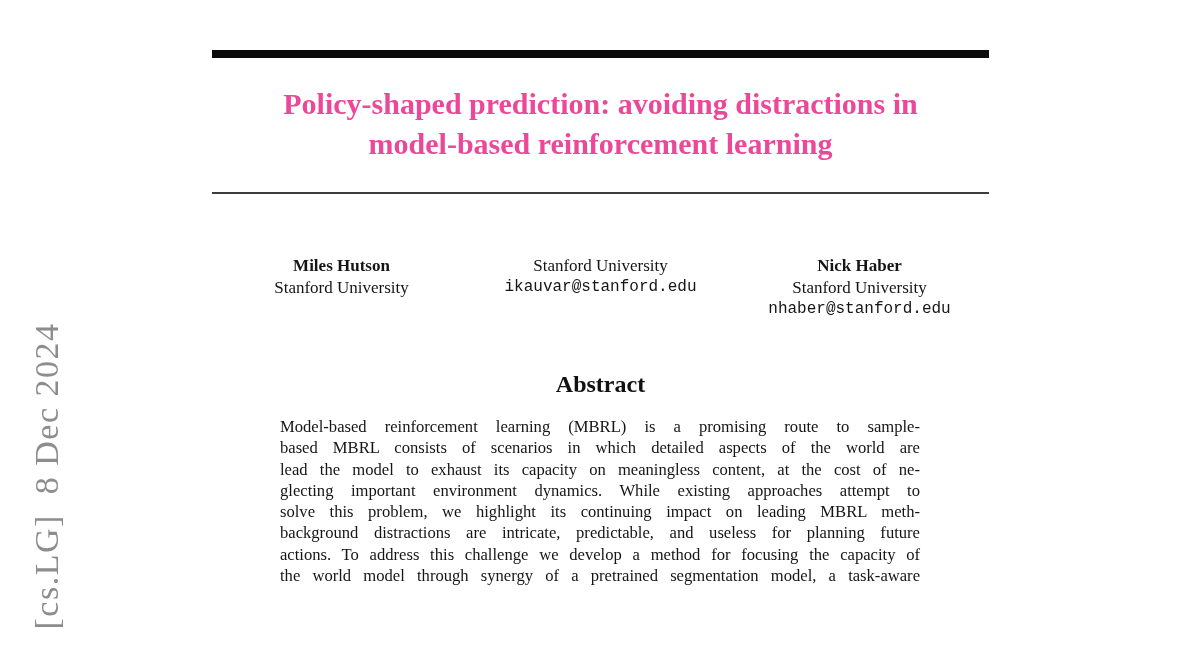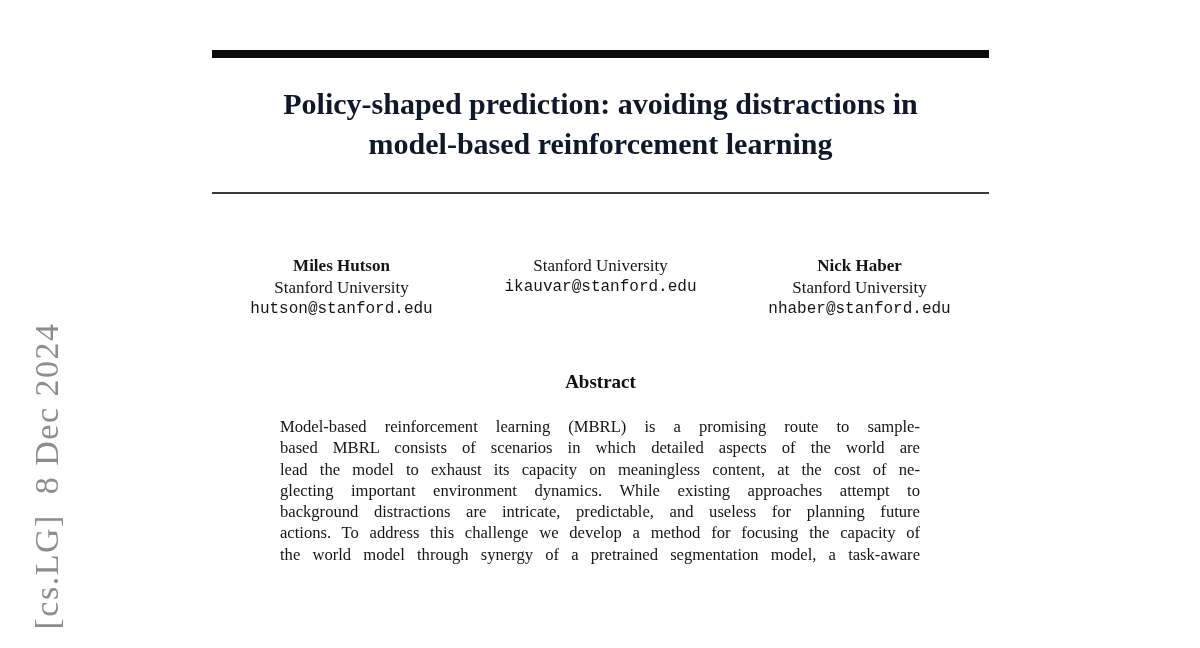--- a/index.html
+++ b/index.html
@@ -46,21 +46,21 @@
   .title {
     position: absolute;
     left: 212px;
     top: 84px;
     width: 777px;
     margin: 0;
     text-align: center;
     font-size: 30px;
     line-height: 40px;
     font-weight: bold;
-    color: #0f172a;
+    color: #ec4899;
   }
   .title-line { display: block; }
   .rule-mid {
     position: absolute;
     left: 212px;
     top: 192px;
     width: 777px;
     height: 2px;
     background: #3c3c3c;
   }
@@ -84,21 +84,21 @@
     font-size: 16px;
     line-height: 21px;
   }
   .abstract-heading {
     position: absolute;
     left: 212px;
     top: 371px;
     width: 777px;
     margin: 0;
     text-align: center;
-    font-size: 19px;
+    font-size: 24px;
     font-weight: bold;
     color: #111111;
   }
   .abstract-body {
     position: absolute;
     left: 280px;
     top: 416px;
     width: 640px;
     font-size: 16.6px;
     line-height: 21.3px;
@@ -121,38 +121,38 @@
     <span class="title-line">Policy-shaped prediction: avoiding distractions in</span>
     <span class="title-line">model-based reinforcement learning</span>
   </h1>
 
   <div class="rule-mid"></div>
 
   <div class="authors">
     <div class="author-col">
       <div class="author-name">Miles Hutson</div>
       <div class="author-affil">Stanford University</div>
-      <div class="author-email">hutson@stanford.edu</div>
     </div>
     <div class="author-col">
       <div class="author-affil">Stanford University</div>
       <div class="author-email">ikauvar@stanford.edu</div>
     </div>
     <div class="author-col">
       <div class="author-name">Nick Haber</div>
       <div class="author-affil">Stanford University</div>
       <div class="author-email">nhaber@stanford.edu</div>
     </div>
   </div>
 
   <h2 class="abstract-heading">Abstract</h2>
 
   <div class="abstract-body">
     <div class="abs-line">Model-based reinforcement learning (MBRL) is a promising route to sample-</div>
     <div class="abs-line">based MBRL consists of scenarios in which detailed aspects of the world are</div>
     <div class="abs-line">lead the model to exhaust its capacity on meaningless content, at the cost of ne-</div>
     <div class="abs-line">glecting important environment dynamics. While existing approaches attempt to</div>
+    <div class="abs-line">solve this problem, we highlight its continuing impact on leading MBRL meth-</div>
     <div class="abs-line">background distractions are intricate, predictable, and useless for planning future</div>
     <div class="abs-line">actions. To address this challenge we develop a method for focusing the capacity of</div>
     <div class="abs-line">the world model through synergy of a pretrained segmentation model, a task-aware</div>
   </div>
 
 </div>
 
 </body></html>

